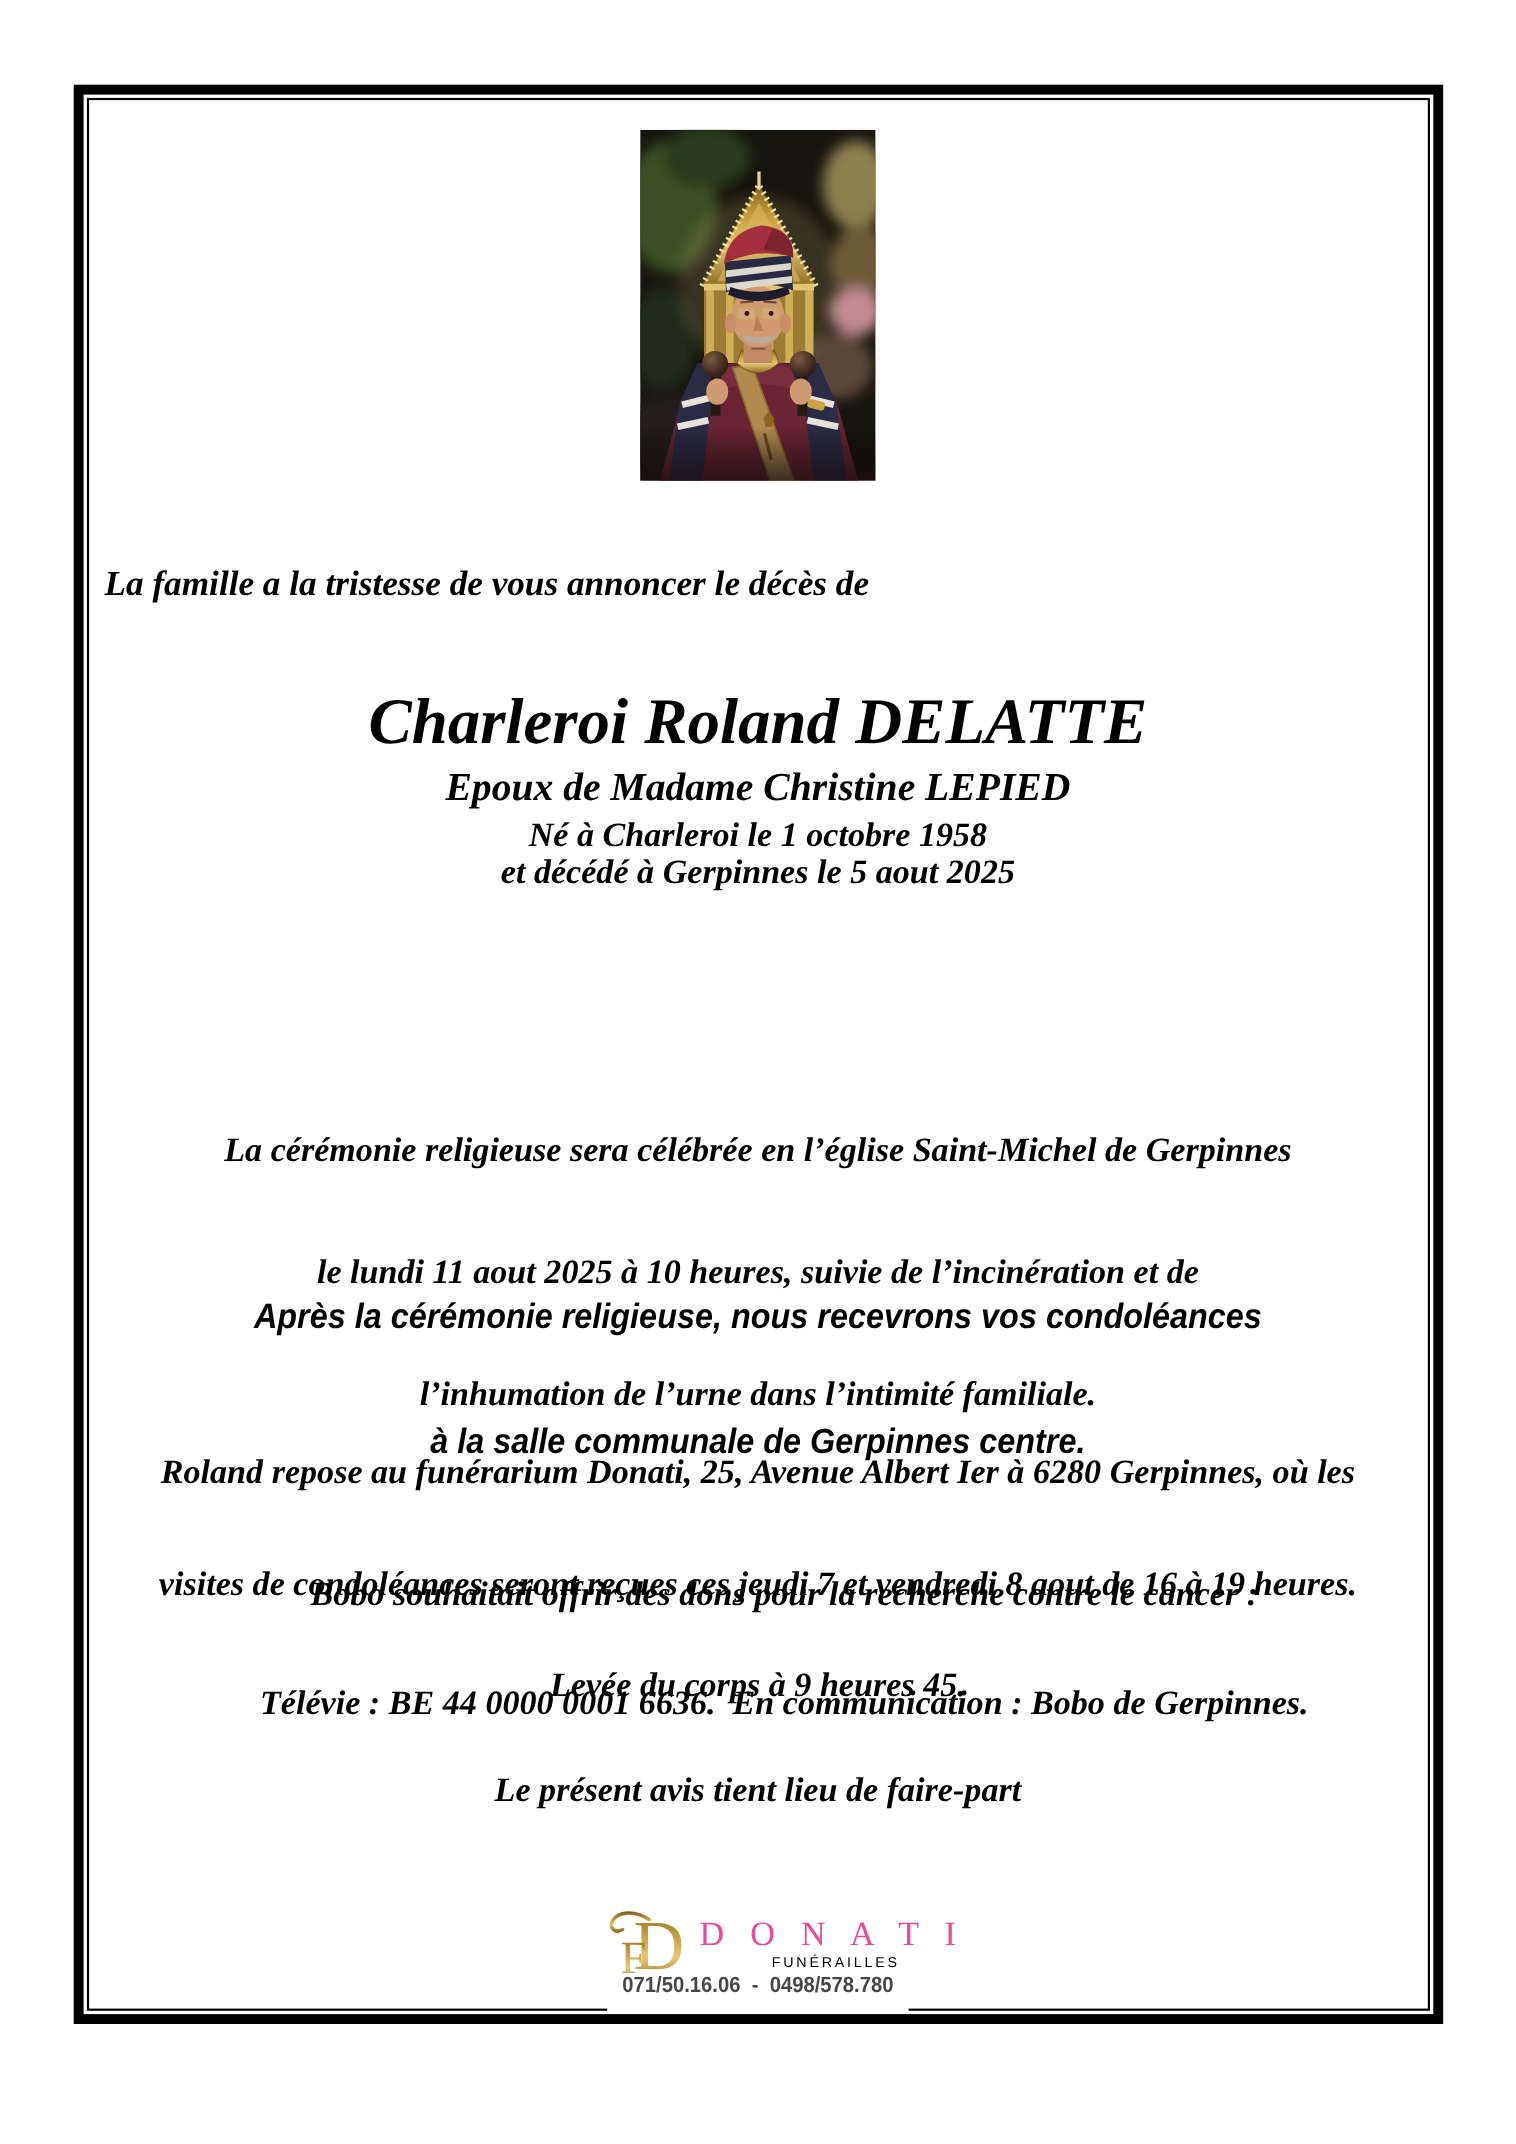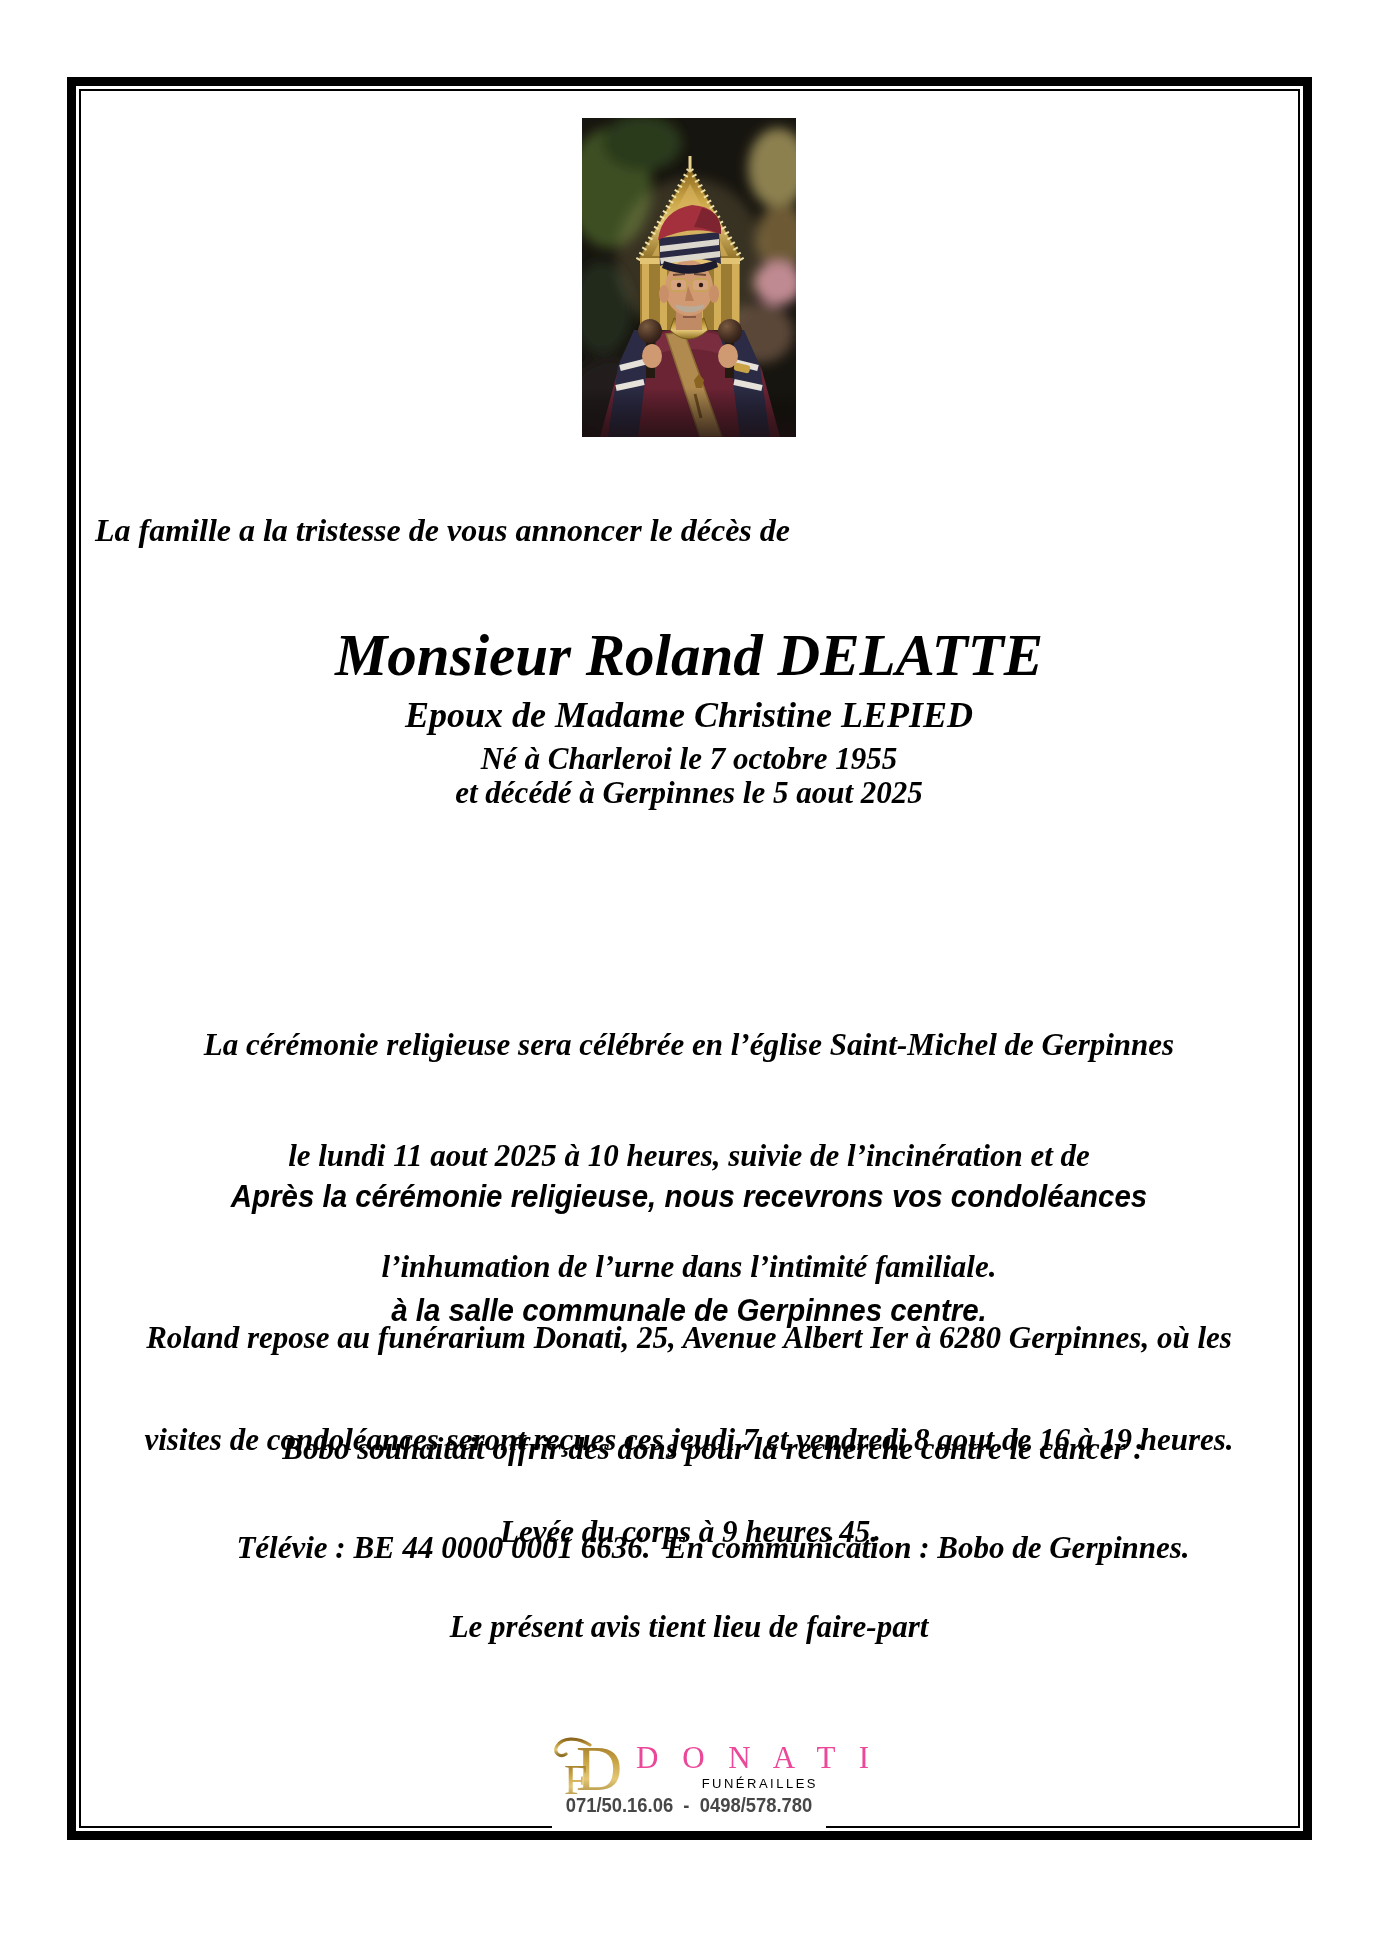--- a/index.html
+++ b/index.html
@@ -180,23 +180,23 @@
         <circle cx="148" cy="213" r="12" fill="url(#knob)"></circle>
         <ellipse cx="70" cy="238" rx="10" ry="12" fill="#cf9a72"></ellipse>
         <ellipse cx="146" cy="238" rx="10" ry="12" fill="#cf9a72"></ellipse>
         <rect x="152" y="246" width="16" height="8" rx="3" fill="#caa347" transform="rotate(14 160 250)"></rect>
       </g>
       <rect x="0" y="270" width="214" height="49" fill="url(#fadeB)"></rect>
     </svg>
   </div>
 
   <div class="t intro">La famille a la tristesse de vous annoncer le décès de</div>
-  <div class="t name">Monsieur Roland DELATTE</div>
+  <div class="t name">Charleroi Roland DELATTE</div>
   <div class="t epoux">Epoux de Madame Christine LEPIED</div>
-  <div class="t birth">Né à Charleroi le 7 octobre 1955</div>
+  <div class="t birth">Né à Charleroi le 1 octobre 1958</div>
   <div class="t death">et décédé à Gerpinnes le 5 aout 2025</div>
 
   <div class="t ceremony">
     <div>La cérémonie religieuse sera célébrée en l’église Saint-Michel de Gerpinnes</div>
     <div>le lundi 11 aout 2025 à 10 heures, suivie de l’incinération et de</div>
     <div>l’inhumation de l’urne dans l’intimité familiale.</div>
   </div>
 
   <div class="t condol">
     <div>Après la cérémonie religieuse, nous recevrons vos condoléances</div>

